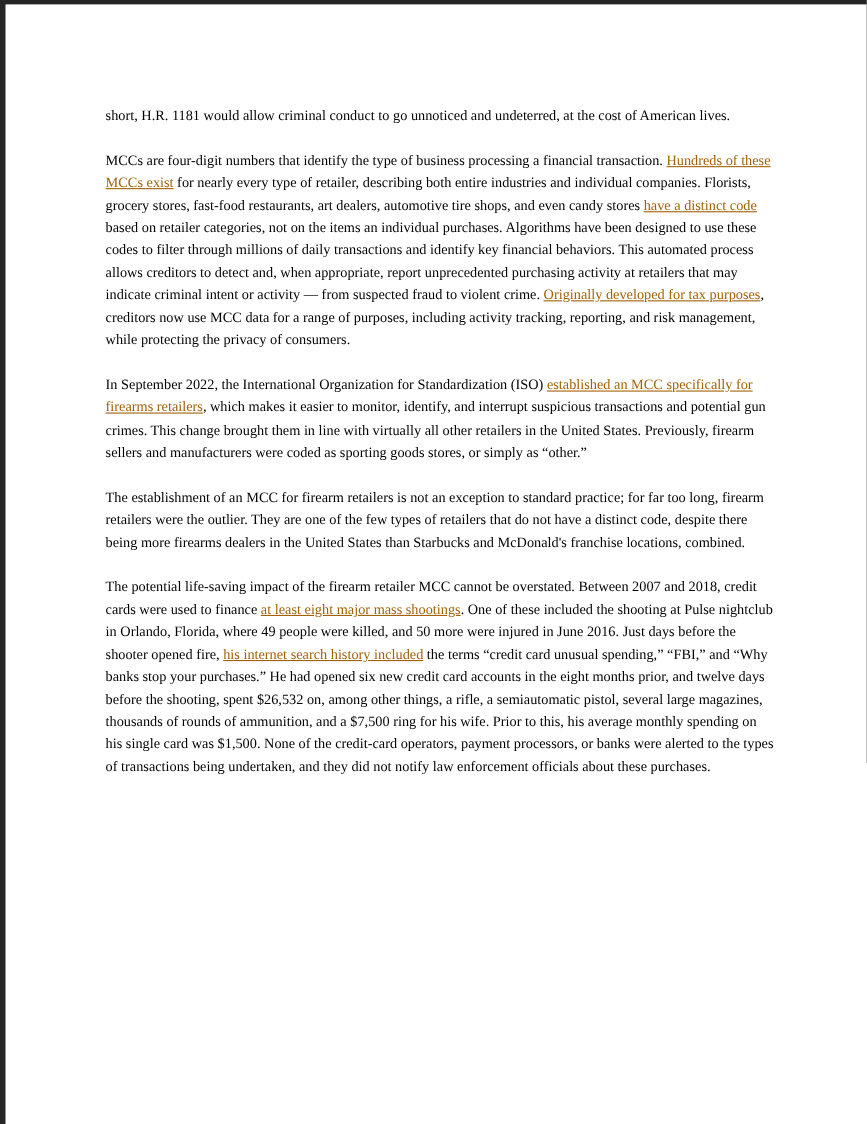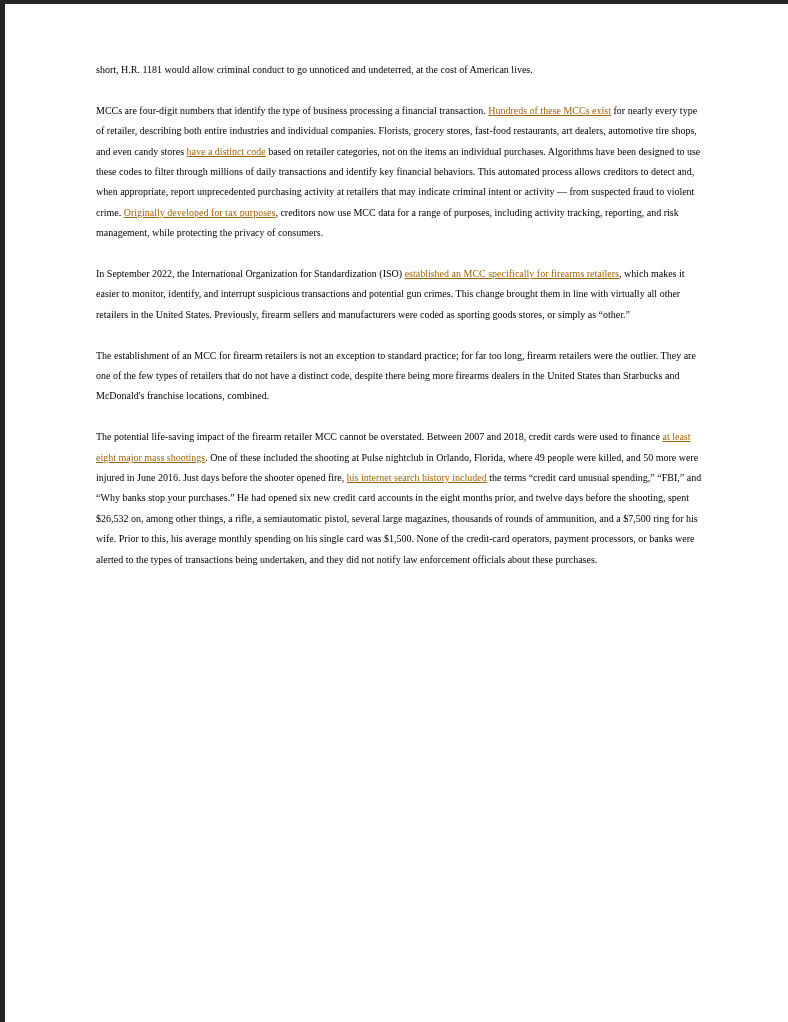--- a/index.html
+++ b/index.html
@@ -16,24 +16,24 @@
   }
   .page {
     position: absolute;
     left: 5px;
     top: 4px;
     width: 783px;
     height: 1018px;
     background: #ffffff;
   }
   .content {
-    padding: 56px 84px 0 91px;
+    padding: 91px 84px 0 91px;
     width: 608px;
     color: #000000;
-    font-size: 10px;
+    font-size: 13px;
     line-height: 20.4px;
     text-align: left;
   }
   .content p {
     margin: 0 0 20.4px 0;
   }
   a.doc-link {
     color: #a16207;
     text-decoration: underline;
     cursor: pointer;

